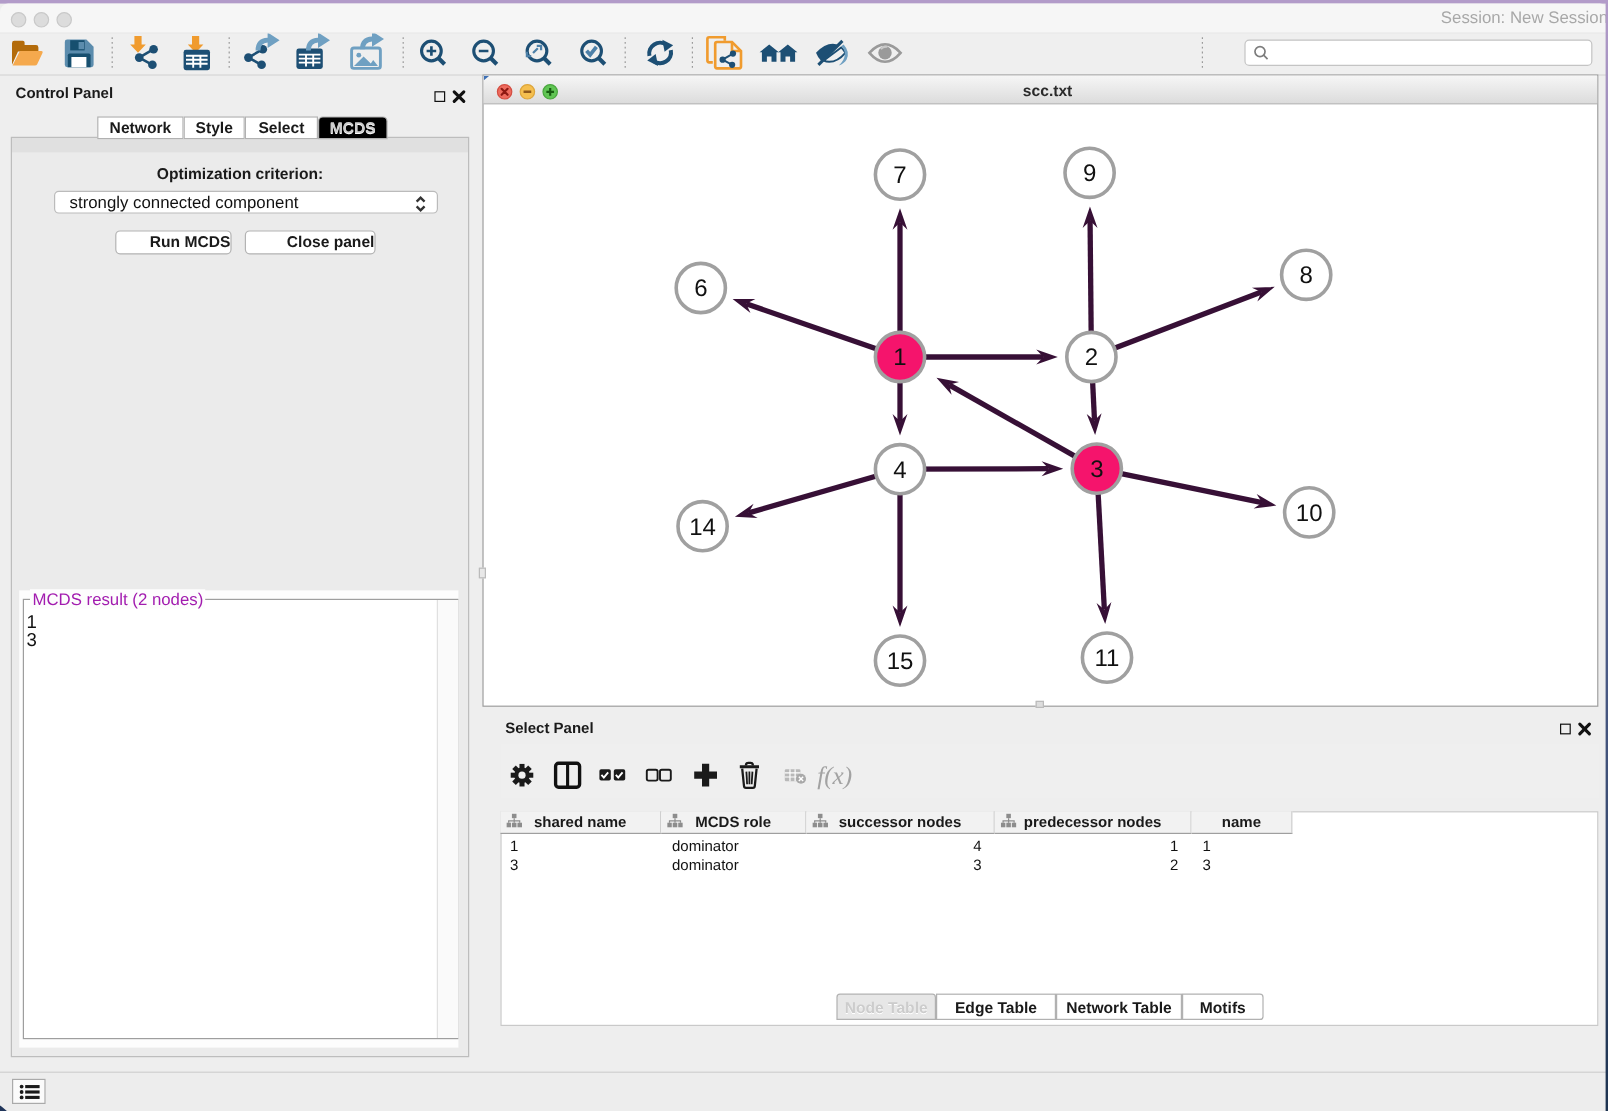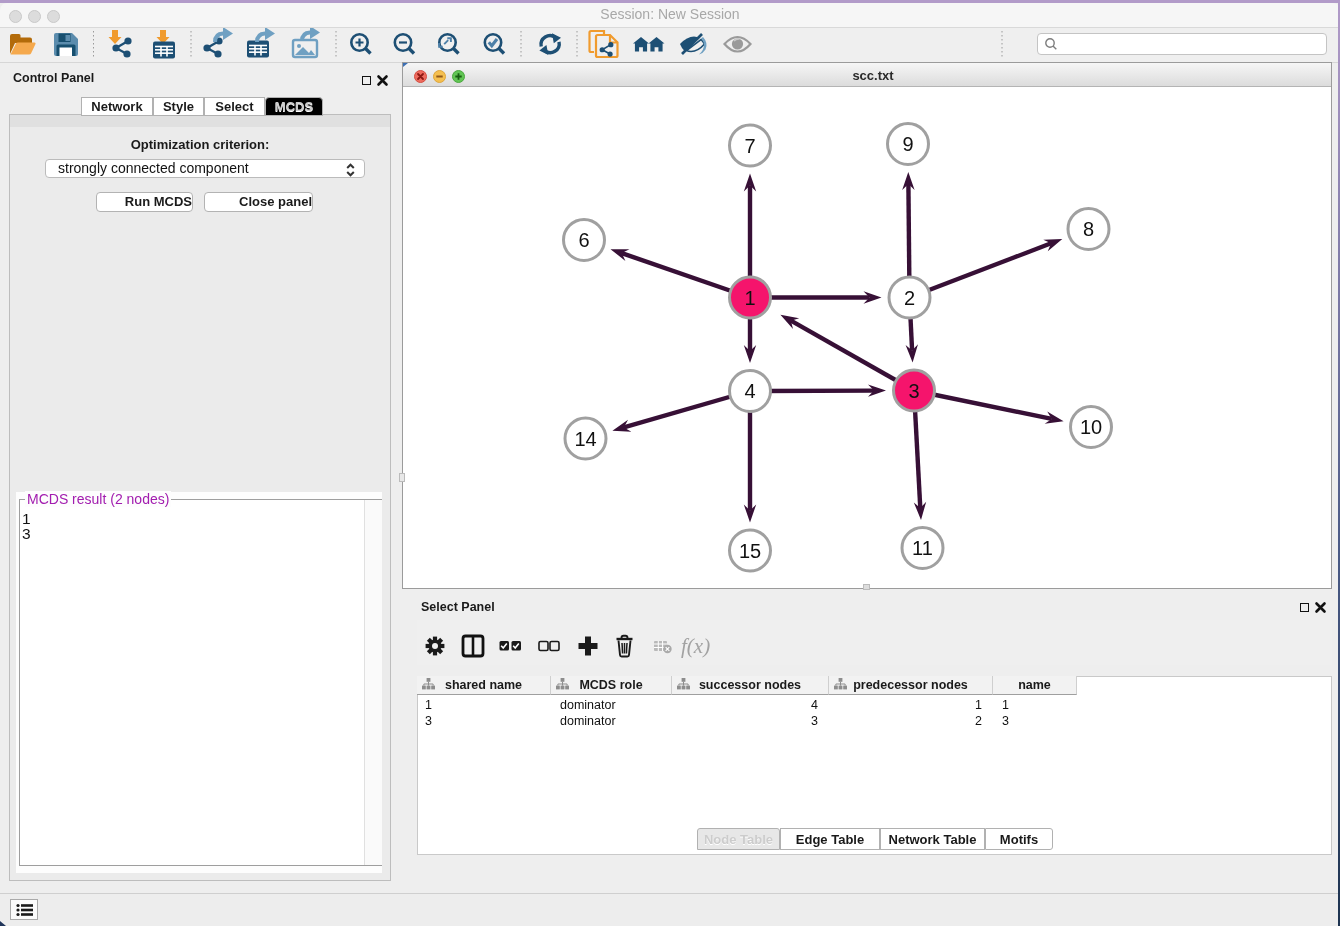--- a/index.html
+++ b/index.html
@@ -4,21 +4,21 @@
 <style>
   html,body{margin:0;padding:0;}
   body{width:1340px;height:926px;overflow:hidden;font-family:"Liberation Sans",sans-serif;background:#9f85bd;}
   .abs{position:absolute;}
   #win{position:absolute;left:0;top:0;width:1340px;height:926px;background:#eeeeee;}
   
   #deskTop{position:absolute;left:0;top:0;width:1340px;height:3px;background:#b29bc9;}
   #deskRight{position:absolute;right:0;top:0;width:2px;height:926px;z-index:60;background:linear-gradient(#b29bc9,#4a5a85 60%,#1d3350);}
   #titlebar{position:absolute;left:0;top:3px;width:1340px;height:24px;background:#f6f6f6;border-bottom:1px solid #d9d9d9;border-radius:7px 7px 0 0;}
   .tl{position:absolute;top:7px;width:13px;height:13px;border-radius:50%;background:#dcdcdc;border:1px solid #c9c9c9;box-sizing:border-box;}
-  #wtitle{position:absolute;top:6px;left:0;width:100%;text-align:center;font-size:14px;color:#a8a8a8;}
+  #wtitle{position:absolute;top:6px;left:0;width:100%;text-align:right;font-size:14px;color:#a8a8a8;}
   #toolbar{position:absolute;left:0;top:28px;width:1340px;height:34px;background:#efefef;border-bottom:1px solid #d6d6d6;}
   #search{position:absolute;left:1037px;top:33px;width:288px;height:20px;background:#fff;border:1px solid #c4c4c4;border-radius:4px;}
 
   
   #cpTitle{position:absolute;left:13px;top:71px;font-size:12.5px;font-weight:bold;color:#1a1a1a;}
   .panefloat{position:absolute;width:9px;height:9px;border:1.5px solid #111;box-sizing:border-box;}
   #cpPanel{position:absolute;left:9px;top:114px;width:382px;height:767px;background:#ebebeb;border:1px solid #bdbdbd;box-sizing:border-box;}
   #cpPanelTop{position:absolute;left:10px;top:115px;width:380px;height:12px;background:#e0e0e0;}
   .tab{position:absolute;top:97px;height:19px;background:#fff;border:1px solid #b1b1b1;box-sizing:border-box;font-size:13px;font-weight:bold;text-align:center;line-height:18px;color:#1a1a1a;}
   .tabsel{background:#000000;color:#ccc;text-shadow:0 1px 0 #fff;border-radius:4px 4px 0 0;}

